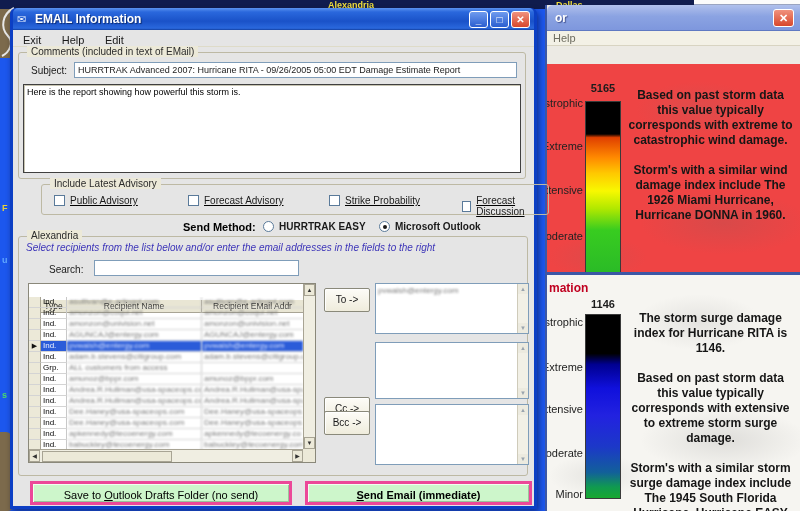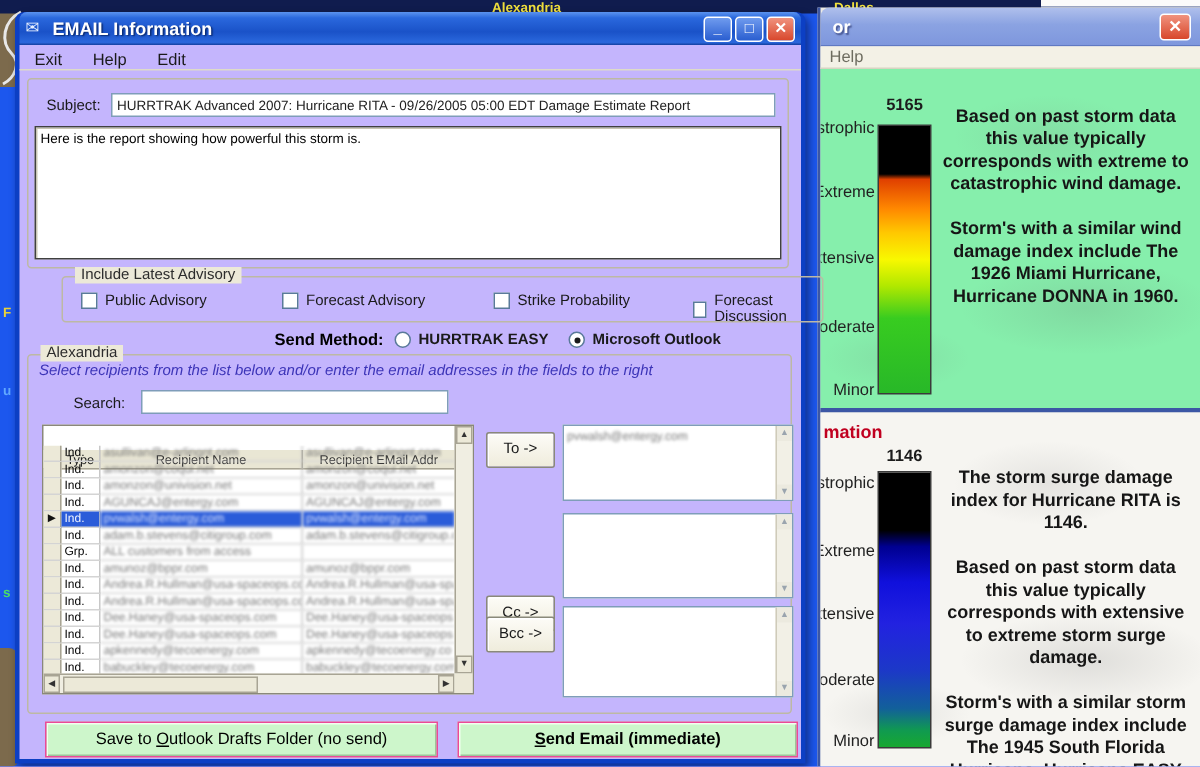--- a/index.html
+++ b/index.html
@@ -21,21 +21,21 @@
   .rw-titlebar { position:absolute; left:0; top:0; right:0; height:26px;
     background:linear-gradient(180deg,#b0c0ec 0%,#8ba3e2 45%,#7e97dd 100%);
     border-top-left-radius:6px; border-bottom:1px solid #5f79c2; }
   .rw-title-text { position:absolute; left:8px; top:6px; font:bold 12px "Liberation Sans",sans-serif; color:#fff; text-shadow:1px 1px 1px #44538f; }
   .rw-close { position:absolute; right:6px; top:4px; width:21px; height:18px; background:linear-gradient(180deg,#f0927e,#d8472c);
     border:1px solid #fff; border-radius:3px; color:#fff; font:bold 11px "Liberation Sans",sans-serif; text-align:center; line-height:16px; }
   .rw-menubar { position:absolute; left:0; top:26px; right:0; height:15px; background:#f3f1e6; border-bottom:1px solid #d8d4c2; }
   .rw-menu-item { position:absolute; left:6px; top:1px; font:11px "Liberation Sans",sans-serif; color:#6e6d60; }
   .rw-body { position:absolute; left:0; top:41px; right:0; bottom:0; }
   .rw-panel { position:absolute; left:0; right:0; overflow:hidden; }
-  .panel-wind { top:0; height:227px; background:#86efac; }
+  .panel-wind { top:18px; height:227px; background:#ef4444; }
   .panel-surge { top:229px; bottom:0; background:#f6f5f1; }
   .rw-divider { position:absolute; left:0; top:226px; right:0; height:3px; background:#3c57a5; }
   .rw-panel::before { content:""; position:absolute; inset:0;
     background:
       radial-gradient(90px 40px at 60% 20%, rgba(120,120,120,.14), transparent 70%),
       radial-gradient(120px 45px at 70% 70%, rgba(100,100,100,.16), transparent 70%),
       radial-gradient(70px 30px at 20% 85%, rgba(110,110,110,.12), transparent 70%); }
   .index-value { position:absolute; left:30px; width:52px; text-align:center; font:bold 11px "Liberation Sans",sans-serif; color:#1c1c1c; }
   .grad-bar { position:absolute; left:38px; width:36px; border:1px solid #3a3a3a; }
   .bar-wind { top:37px; height:180px;
@@ -54,37 +54,37 @@
     box-shadow:2px 3px 6px rgba(0,0,20,.45); }
   .dlg-titlebar { height:22px; display:flex; align-items:center; padding:0 4px;
     background:linear-gradient(180deg,#5b93ef 0%,#2a68dd 18%,#1a52c8 60%,#2a68dd 92%,#123f9f 100%);
     border-radius:5px 5px 0 0; }
   .dlg-icon { width:14px; height:14px; color:#e8f0ff; font-size:11px; line-height:14px; margin-right:4px; }
   .dlg-title { flex:1; font:bold 12px "Liberation Sans",sans-serif; color:#fff; text-shadow:1px 1px 1px #0a2a70; }
   .cap-btn { width:19px; height:17px; margin-left:2px; border:1px solid #fff; border-radius:3px;
     font:bold 10px "Liberation Sans",sans-serif; color:#fff; text-align:center; line-height:15px;
     background:linear-gradient(180deg,#6f9bee,#2a5ed0); }
   .cap-close { background:linear-gradient(180deg,#f0927e,#d8472c); }
-  .dlg-inner { background:#c4b5fd; height:calc(100% - 22px); position:relative; }
+  .dlg-inner { background:#e5e5e5; height:calc(100% - 22px); position:relative; }
   .dlg-menubar { height:17px; border-bottom:1px solid #dedbc8; padding-left:2px; }
   .dlg-menu-item { display:inline-block; padding:2px 8px 0 8px; font:11px "Liberation Sans",sans-serif; color:#1a1a1a; }
   .dlg-body { position:absolute; left:0; top:17px; right:0; bottom:0; }
 
   .groupbox { position:absolute; border:1px solid #bdb9a4; border-radius:3px; }
   .gb-legend { position:absolute; top:-7px; left:8px; background:#ece9d8; padding:0 4px; font:10px "Liberation Sans",sans-serif; color:#2c2c2c; }
 
   .gb-comments { left:5px; top:5px; width:508px; height:127px; }
   .lbl { position:absolute; font:10px "Liberation Sans",sans-serif; color:#1a1a1a; }
   .sunken { background:#fff; border:1px solid #7f9db9; font:9px "Liberation Sans",sans-serif; color:#222; }
   .subject-input { position:absolute; left:55px; top:9px; width:443px; height:16px; padding:2px 3px; overflow:hidden; white-space:nowrap; }
   .comment-box { position:absolute; left:4px; top:31px; right:4px; bottom:5px; padding:2px 3px;
     border:1px solid #404040; box-shadow:inset 1px 1px 0 #c8c5b2; background:#fff; }
 
   .gb-advisory { left:5px; top:137px; width:508px; height:31px;margin-left:23px; }
-  .cb-item { position:absolute; top:10px; display:flex; align-items:center; gap:5px; }
+  .cb-item { position:absolute; top:10px; display:flex; align-items:center; gap:5px;text-decoration:underline; }
   .checkbox { width:11px; height:11px; background:#fff; border:1px solid #5a7a9a; }
   .cb-label, .rad-label { font:10px "Liberation Sans",sans-serif; color:#1a1a1a; }
 
   .send-row { position:absolute; left:0; top:174px; width:513px; height:16px; }
   .send-label { position:absolute; left:170px; font:bold 11px "Liberation Sans",sans-serif; }
   .radio-item { position:absolute; display:flex; align-items:center; gap:5px; }
   .radio { width:11px; height:11px; border-radius:50%; background:#fff; border:1px solid #5a7a9a; position:relative; }
   .radio.checked::after { content:""; position:absolute; left:3px; top:3px; width:4px; height:4px; border-radius:50%; background:#1a1a1a; }
   .rad-label { font-weight:bold; }
 
@@ -120,21 +120,21 @@
     border:1px solid #8a897a; border-radius:2px; box-shadow:inset 1px 1px 0 #fff; font:10px "Liberation Sans",sans-serif; text-align:center; line-height:22px; color:#1a1a1a; }
   .btn-to { top:51px; } .btn-cc { top:112px;margin-top:48px; } .btn-bcc { top:174px; }
   .addr-box { position:absolute; left:356px; width:154px; background:#fff; border:1px solid #7f9db9; font:8px "Liberation Sans",sans-serif; }
   .box-to { top:46px; height:51px; } .box-cc { top:105px; height:57px; } .box-bcc { top:167px; height:61px; }
   .addr-text { position:absolute; left:2px; top:2px; right:13px; line-height:9px; }
   .mini-scroll { position:absolute; right:0; top:0; bottom:0; width:11px; background:#f2f0e6; border-left:1px solid #cfcbba; }
   .ms-arrow { position:absolute; left:0; width:10px; height:10px; font-size:6px; text-align:center; line-height:10px; color:#9aa4ae; background:#eceadf; }
   .ms-up { top:0; } .ms-down { bottom:0; }
 
   .footer-btn { position:absolute; top:434px; height:24px; background:#cdf6cb;
-    border:1px solid #ec4899; box-shadow:inset 1px 1px 0 #f2fff0, inset -1px -1px 0 #9bc49a;
+    border:3px solid #ec4899; box-shadow:inset 1px 1px 0 #f2fff0, inset -1px -1px 0 #9bc49a;
     font:11px "Liberation Sans",sans-serif; color:#000; text-align:center; line-height:22px; }
   .btn-save { left:17px; width:262px; }
   .btn-send { left:292px; width:227px; font-weight:bold; }
   .accel { text-decoration:underline; }
 </style>
 </head>
 <body>
 
 <div class="map-strip">
   <span class="map-city" style="left:328px">Alexandria</span>
@@ -204,20 +204,21 @@
   </div>
   <div class="dlg-inner">
     <div class="dlg-menubar">
       <span class="dlg-menu-item">Exit</span>
       <span class="dlg-menu-item">Help</span>
       <span class="dlg-menu-item">Edit</span>
     </div>
     <div class="dlg-body">
 
       <div class="groupbox gb-comments">
+        <span class="gb-legend">Comments (included in text of EMail)</span>
         <span class="lbl" style="left:12px;top:12px">Subject:</span>
         <div class="sunken subject-input">HURRTRAK Advanced 2007:  Hurricane RITA - 09/26/2005 05:00 EDT Damage Estimate Report</div>
         <div class="comment-box" style="font:9px 'Liberation Sans',sans-serif">Here is the report showing how powerful this storm is.</div>
       </div>
 
       <div class="groupbox gb-advisory">
         <span class="gb-legend">Include Latest Advisory</span>
         <div class="cb-item" style="left:12px">
           <span class="checkbox"></span>
           <span class="cb-label">Public Advisory</span>

